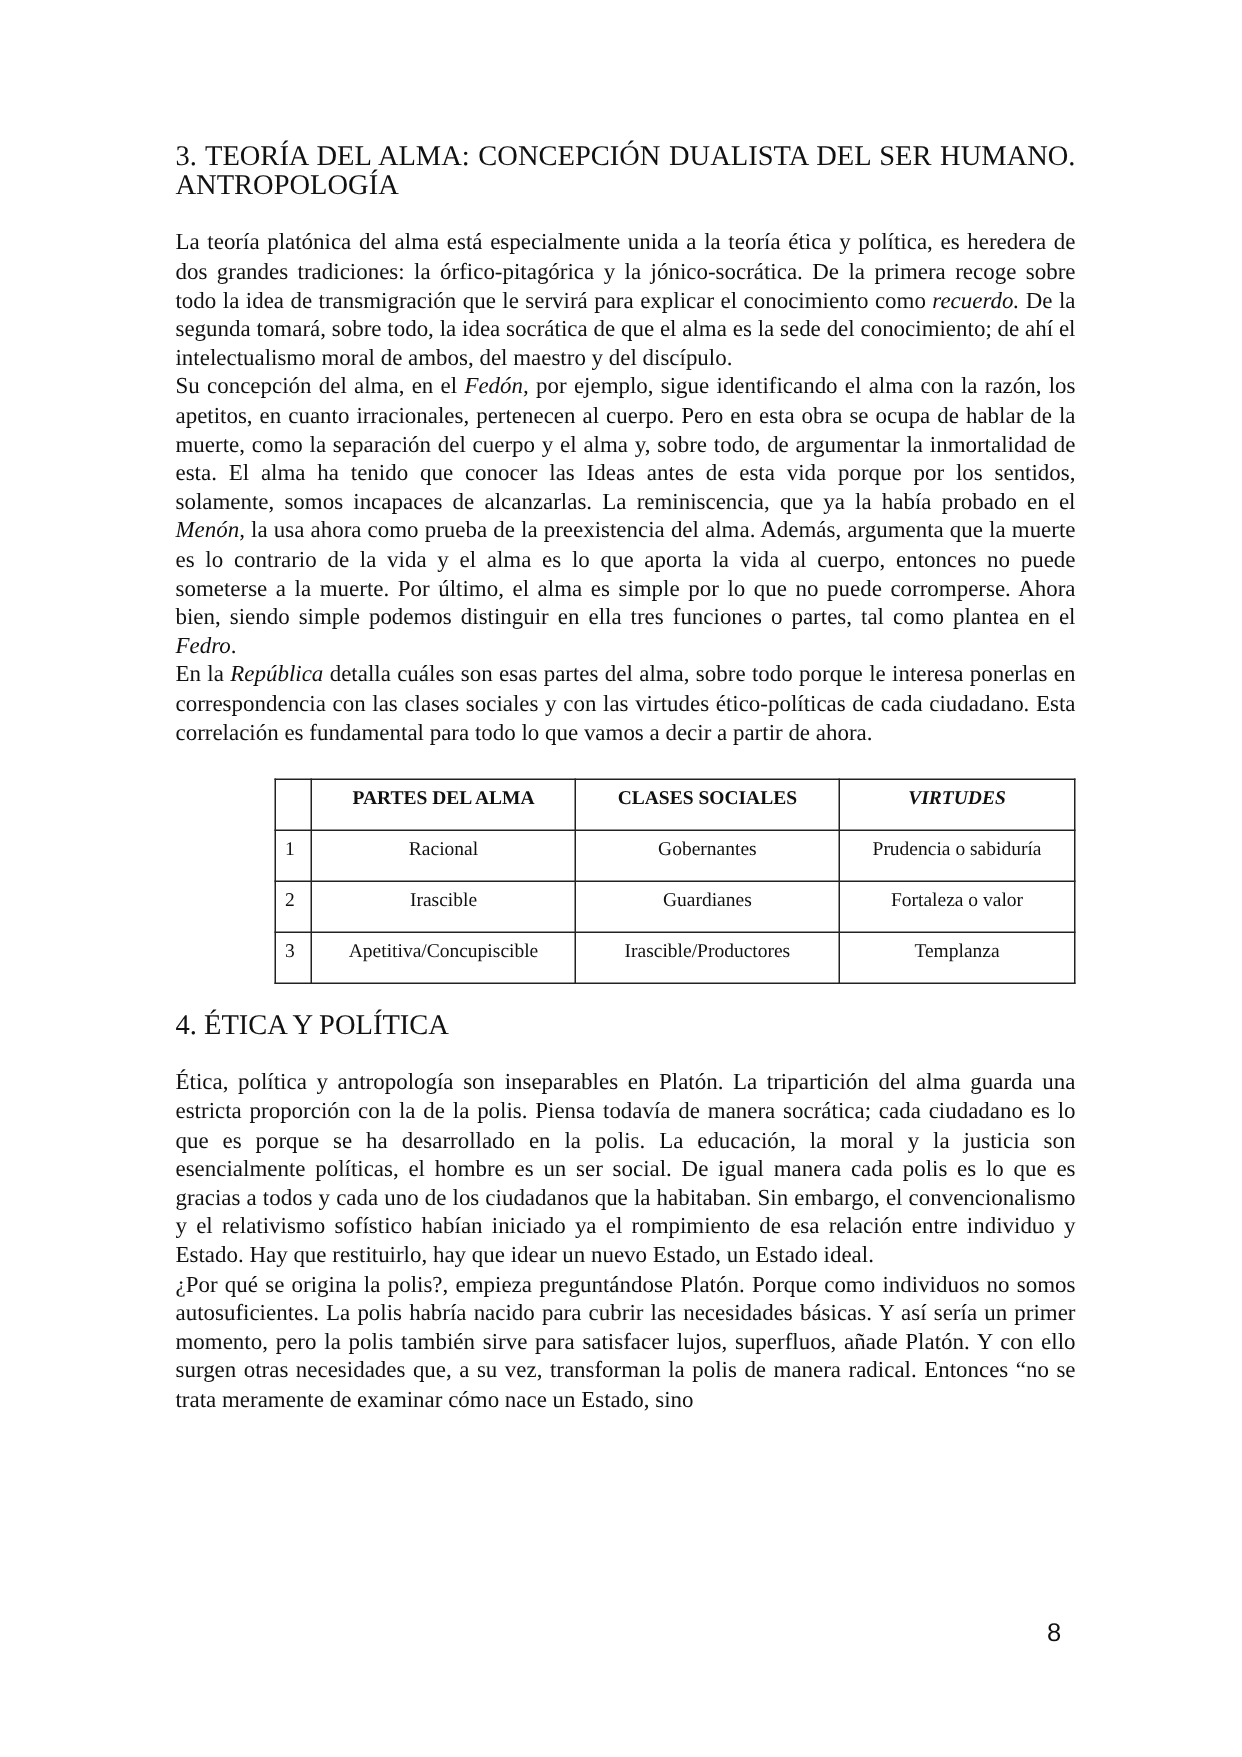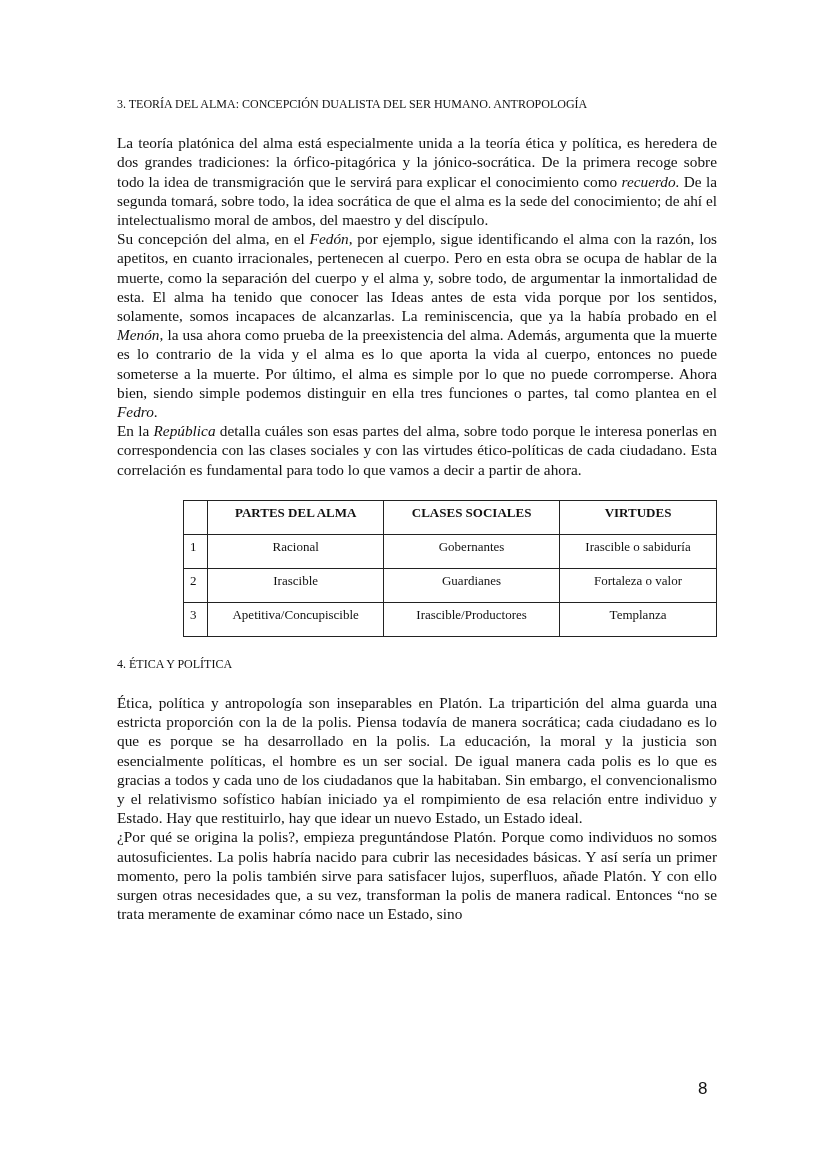--- a/index.html
+++ b/index.html
@@ -2,37 +2,37 @@
 <html><head>
 <meta charset="utf-8">
 <style>
   html, body { margin: 0; padding: 0; background: #ffffff; }
   body { width: 828px; height: 1171px; position: relative; overflow: hidden; }
   .page {
     position: absolute; left: 117px; top: 95px; width: 600px;
     font-family: "Liberation Serif", serif; font-size: 15.3px; line-height: 19.2px;
     color: #111111;
   }
-  .heading { margin: 0; font-weight: normal; font-size: 12px; line-height: 19.2px; text-align: justify; text-align-last: left; }
+  .heading { margin: 0; font-weight: normal; font-size: 19px; line-height: 19.2px; text-align: justify; text-align-last: left; }
   .h3 { margin-bottom: 19px; }
   .h4 { margin-top: 18px; margin-bottom: 19px; }
   p { margin: 0; text-align: justify; }
   em { font-style: italic; }
   table.corr {
     border-collapse: collapse; margin: 21px 0 0 66px; width: 534px;
     font-family: "Liberation Serif", serif; font-size: 13px; color: #111;
   }
   table.corr td, table.corr th {
     border: 1px solid #222; height: 31px; padding: 0 0; vertical-align: top; padding-top: 2px; text-align: center;
   }
   table.corr th { font-weight: bold; }
   table.corr .num { width: 16px; text-align: left; padding-left: 6px; }
   table.corr .c1 { width: 166px; }
   table.corr .c2 { width: 166px; }
-  table.corr .c3 { width: 148px; }
+  table.corr .c3 { width: 148px; font-style: italic; }
   .bold { font-weight: bold; }
   .pagenum {
     position: absolute; left: 698px; top: 1079px; font-family: "Liberation Sans", sans-serif;
     font-size: 17px; color: #111;
   }
 </style>
 </head>
 <body>
 
 <div class="page">
@@ -49,21 +49,21 @@
         <tr>
       <th class="num"></th>
       <th class="c1">PARTES DEL ALMA</th>
       <th class="c2">CLASES SOCIALES</th>
       <th class="c3">VIRTUDES</th>
     </tr>
     <tr>
       <td class="num">1</td>
       <td>Racional</td>
       <td>Gobernantes</td>
-      <td>Irascible o sabiduría</td>
+      <td>Prudencia o sabiduría</td>
     </tr>
     <tr>
       <td class="num">2</td>
       <td>Irascible</td>
       <td>Guardianes</td>
       <td>Fortaleza o valor</td>
     </tr>
     <tr>
       <td class="num">3</td>
       <td>Apetitiva/Concupiscible</td>

